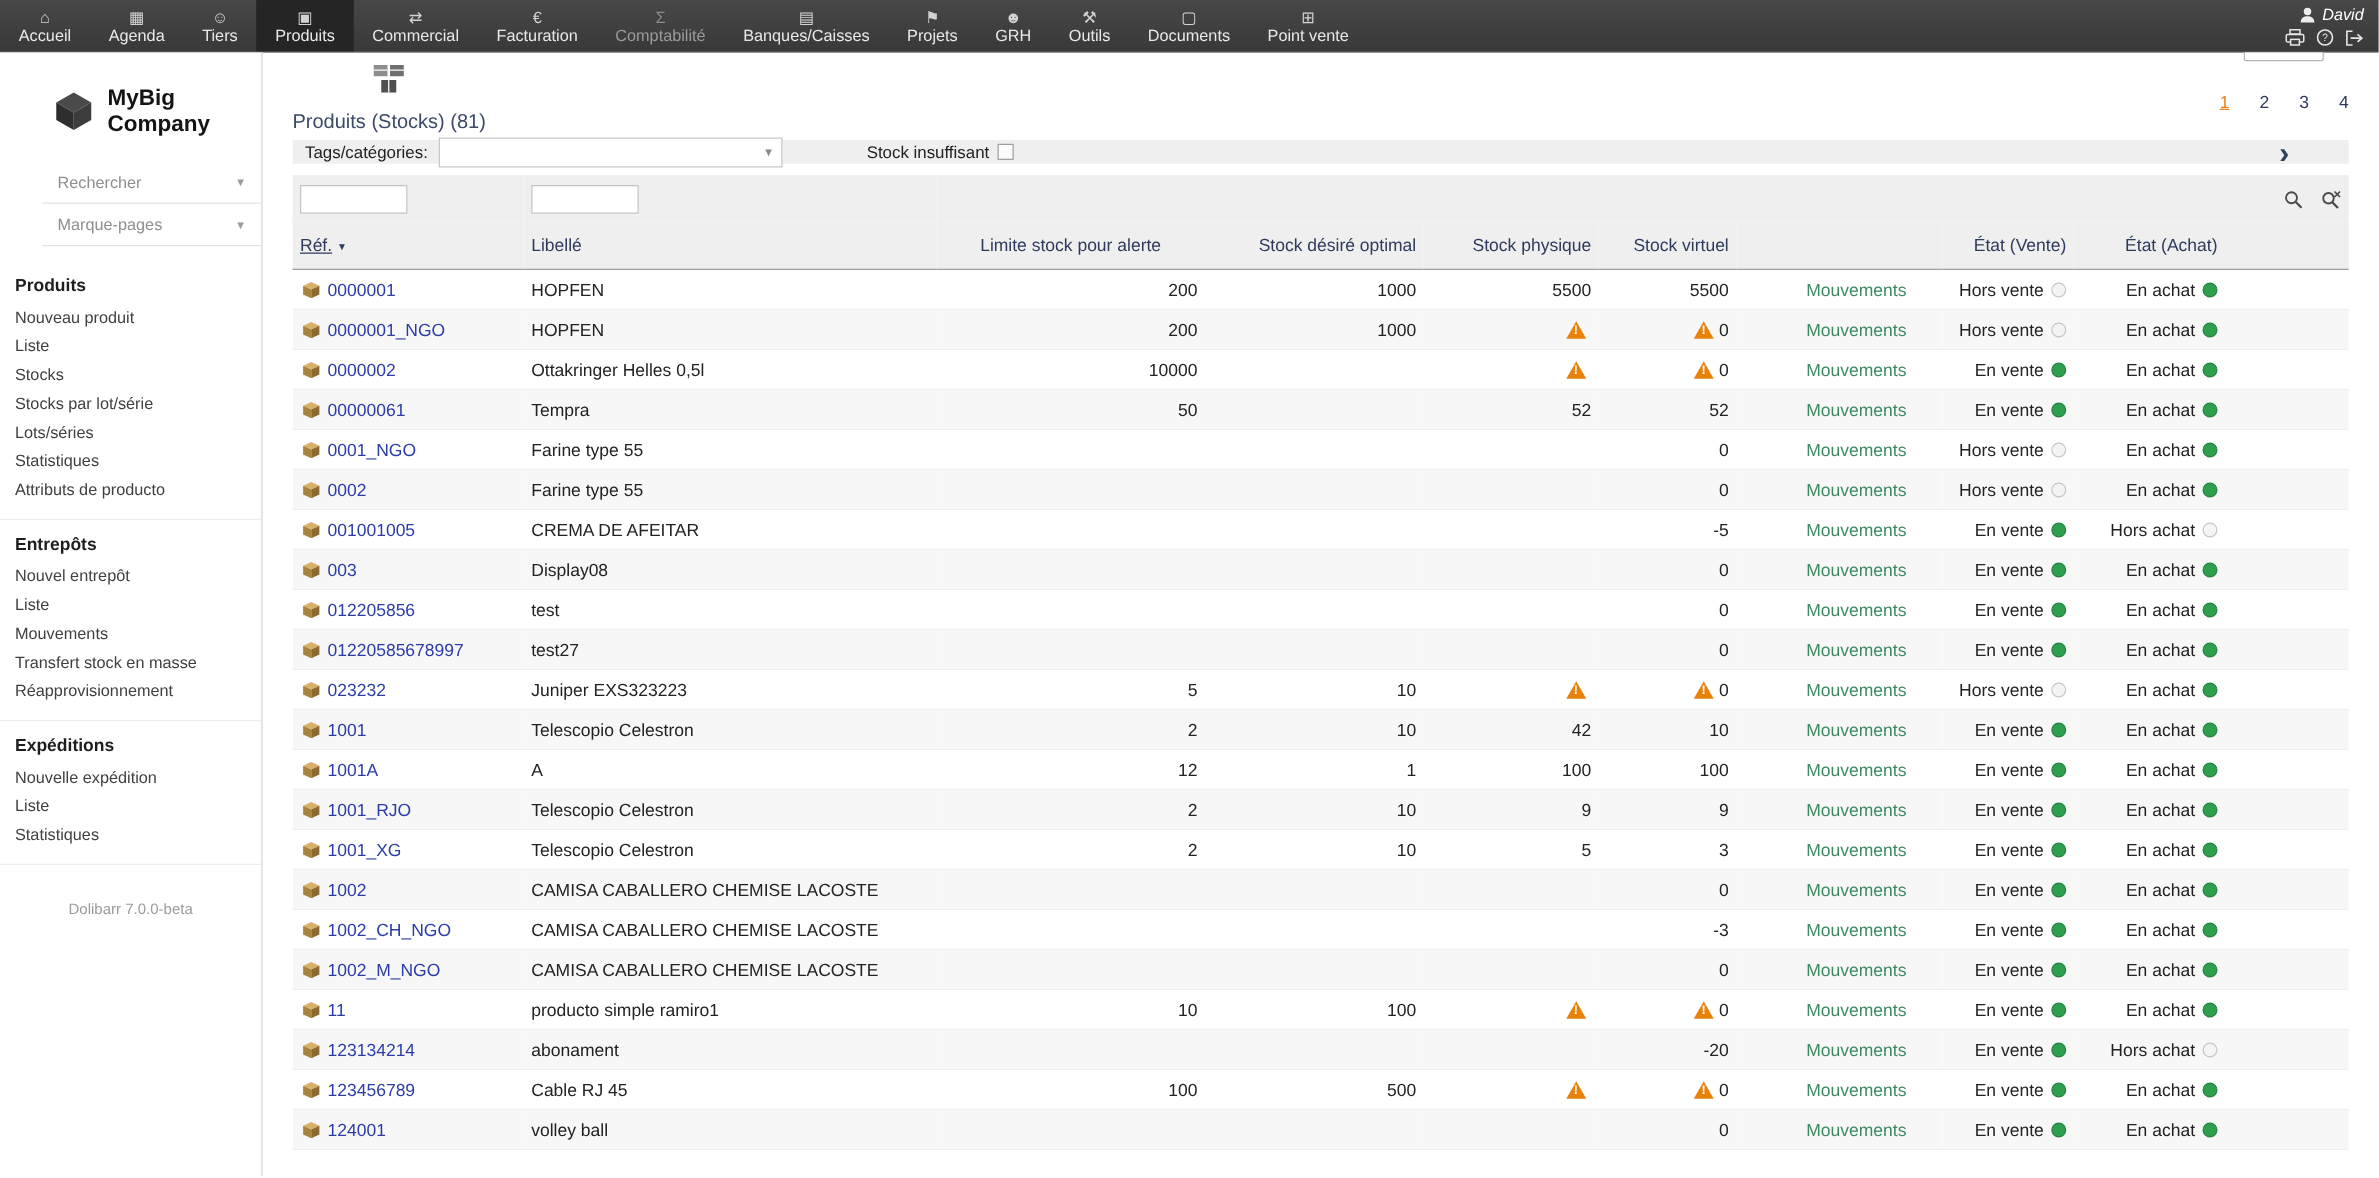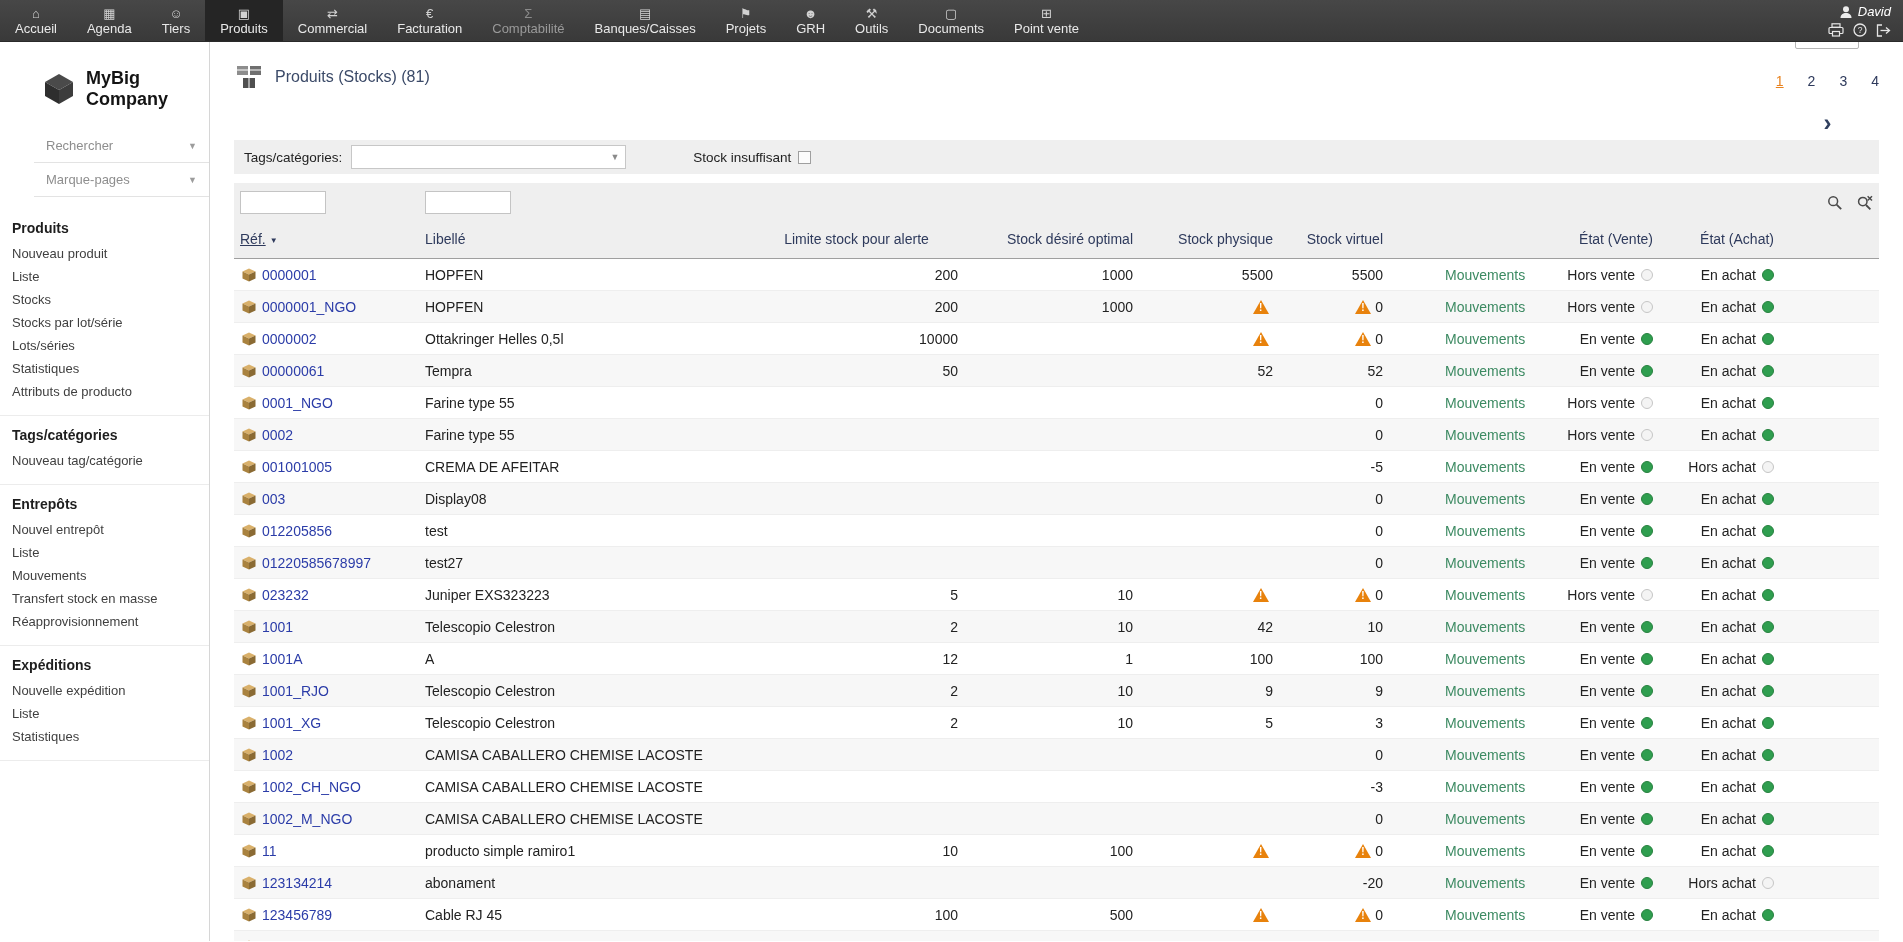--- a/index.html
+++ b/index.html
@@ -36,35 +36,35 @@
   .side-caret { color: #9c9c9c; font-size: 9px; }
   .sidebar-menu { padding-top: 12px; }
   .menu-section { padding-bottom: 12px; border-bottom: 1px solid #ececec; }
   .menu-heading { font-weight: bold; font-size: 14px; color: #1e1e1e; padding: 11px 12px 6px; }
   .menu-item { display: block; padding: 4px 12px; font-size: 13px; color: #3f3f3f; cursor: pointer; white-space: nowrap; }
   .version { text-align: center; color: #9b9b9b; font-size: 12px; padding: 28px 0; }
 
   
   .main { flex: 1; padding: 0 24px; overflow: hidden; }
   .main-header { display: flex; align-items: center; height: 70px; }
-  .title-wrap { display: flex; align-items: center; gap: 11px; }
+  .title-wrap { display: flex; align-items: center; gap: 11px; flex-direction: column; }
   .page-title { font-size: 16px; color: #3b4a68; }
   .header-right { margin-left: auto; display: flex; align-items: center; gap: 24px; flex-direction: column; }
   .page-select { width: 64px; height: 27px; border: 1px solid #b5b5b5; border-radius: 2px; background: #fff;
     display: flex; align-items: center; justify-content: space-between; padding: 0 7px;
     font-size: 13px; color: #333; cursor: pointer; }
   .select-caret { font-size: 9px; color: #666; }
   .pagination { display: flex; align-items: center; gap: 24px; font-size: 14px; }
   .page-num { color: #2e3a5c; cursor: pointer; }
   .page-num.current { color: #e8821e; text-decoration: underline; }
   .next-arrow { font-size: 24px; line-height: 20px; color: #31405f; font-weight: bold; cursor: pointer; }
 
   
-  .tags-band { background: #efefef; height: 34px; display: flex; align-items: center; gap: 9px;
-    padding: 0 10px; margin-bottom: 9px; margin-top: 28px; }
+  .tags-band { background: #efefef; height: 19px; display: flex; align-items: center; gap: 9px;
+    padding: 0 10px; margin-bottom: 9px; }
   .tags-label { font-size: 13.5px; color: #222; }
   .combo { width: 275px; height: 24px; background: #fff; border: 1px solid #c7c7c7;
     display: flex; align-items: center; justify-content: flex-end; padding: 0 6px; cursor: pointer; }
   .combo-caret { color: #8a8a8a; font-size: 9px; }
   .stock-insuf { margin-left: 58px; font-size: 13.5px; color: #222; display: flex; align-items: center; gap: 7px; }
   .checkbox { width: 13px; height: 13px; border: 1px solid #9f9f9f; background: #fcfcfc; cursor: pointer; }
 
   
   table.stock { width: 100%; border-collapse: collapse; table-layout: fixed; }
   tr.filter-row { background: #efefef; }
@@ -209,38 +209,35 @@
           <div class="menu-heading">Produits</div>
           <a class="menu-item">Nouveau produit</a>
           <a class="menu-item">Liste</a>
           <a class="menu-item">Stocks</a>
           <a class="menu-item">Stocks par lot/série</a>
           <a class="menu-item">Lots/séries</a>
           <a class="menu-item">Statistiques</a>
           <a class="menu-item">Attributs de producto</a>
         </div>
         <div class="menu-section">
-          <div class="menu-heading">Tags/catégories</div>
-          <a class="menu-item">Nouveau tag/catégorie</a>
-        </div>
-        <div class="menu-section">
           <div class="menu-heading">Entrepôts</div>
           <a class="menu-item">Nouvel entrepôt</a>
           <a class="menu-item">Liste</a>
           <a class="menu-item">Mouvements</a>
           <a class="menu-item">Transfert stock en masse</a>
           <a class="menu-item">Réapprovisionnement</a>
         </div>
         <div class="menu-section">
           <div class="menu-heading">Expéditions</div>
           <a class="menu-item">Nouvelle expédition</a>
           <a class="menu-item">Liste</a>
           <a class="menu-item">Statistiques</a>
         </div>
       </div>
+    <div class="version">Dolibarr 7.0.0-beta</div>
   </div>
 
   <div class="main">
     <div class="main-header">
       <div class="title-wrap">
         <svg width="30" height="30" viewBox="0 0 30 30">
           <rect x="3" y="4" width="11" height="9" fill="#8d8d8d"></rect>
           <rect x="16" y="4" width="11" height="9" fill="#6f6f6f"></rect>
           <rect x="9" y="16" width="12" height="10" fill="#4f4f4f"></rect>
           <line x1="3" y1="8" x2="14" y2="8" stroke="#fff" stroke-width="1"></line>

